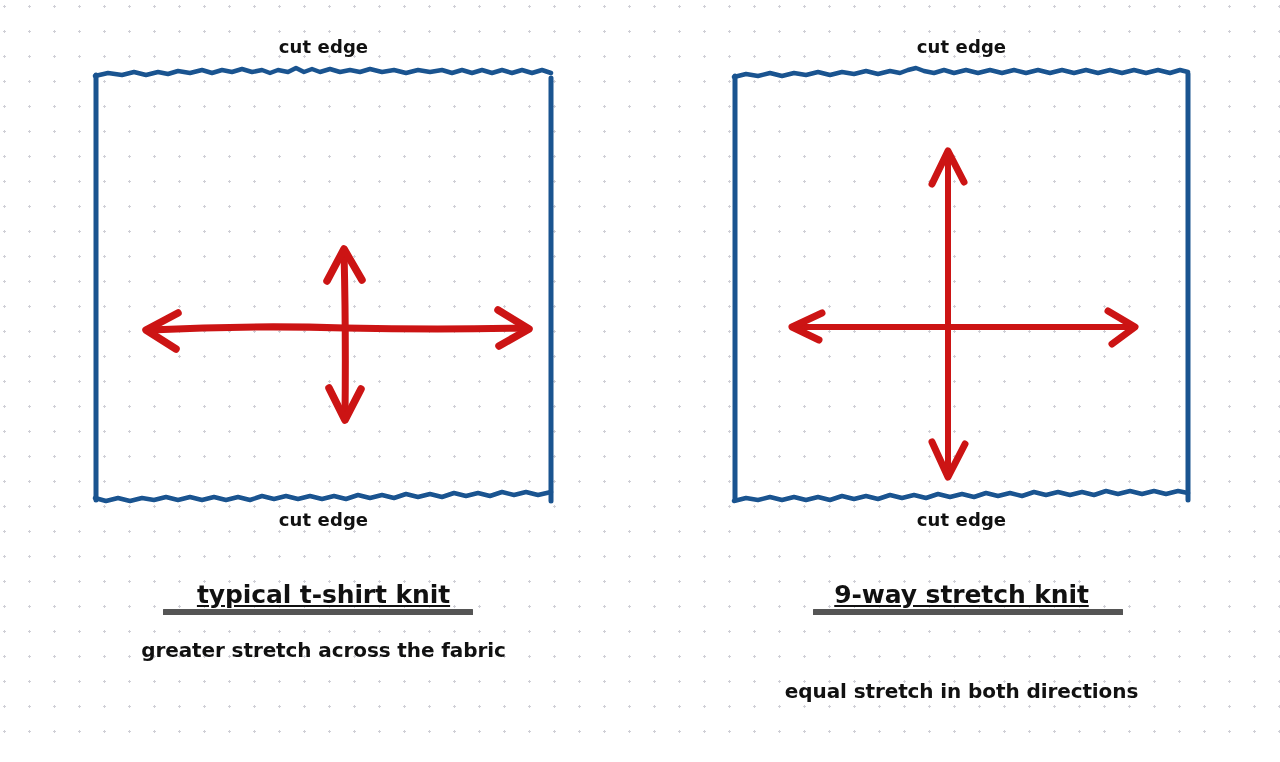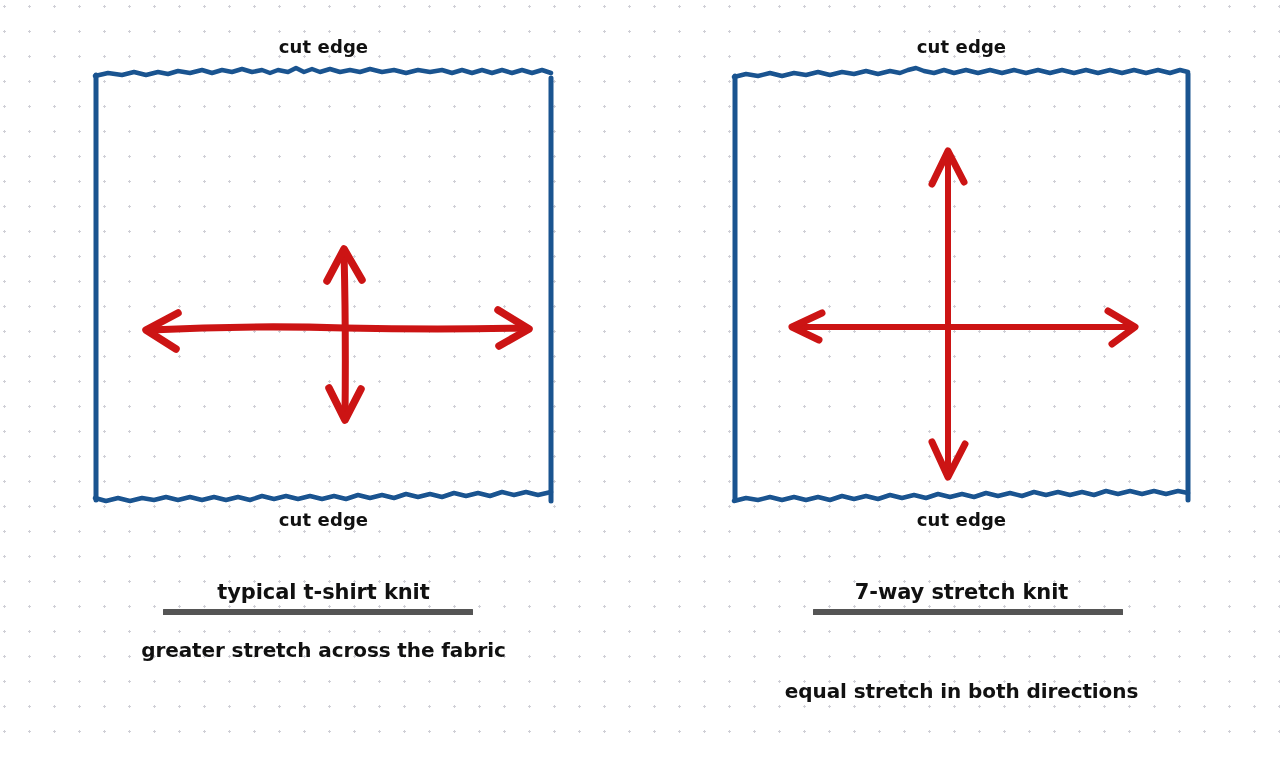--- a/index.html
+++ b/index.html
@@ -32,22 +32,23 @@
     color: #111111;
     font-weight: bold;
     white-space: nowrap;
     font-family: "DejaVu Sans", "Liberation Sans", sans-serif;
   }
   .cut-edge-label {
     font-size: 18px;
     letter-spacing: 0.1px;
   }
   .panel-title {
-    font-size: 21px;
+    font-size: 25px;
     letter-spacing: -0.1px;
+    text-decoration: underline;
   }
   .panel-caption {
     font-size: 20px;
     letter-spacing: -0.1px;
   }
   .title-underline {
     position: absolute;
     height: 6px;
     background: #555555;
     border-radius: 0.5px;
@@ -146,20 +147,20 @@
     <div class="title-underline" style="left:163px; top:609px; width:310px;"></div>
 
     <div class="txt panel-caption" style="left:76px; top:638px; width:495px;">greater stretch across the fabric</div>
   </div>
 
   <div class="panel-block">
     <div class="txt cut-edge-label" style="left:735px; top:36px; width:453px;">cut edge</div>
 
     <div class="txt cut-edge-label" style="left:735px; top:509px; width:453px;">cut edge</div>
 
-    <div class="txt panel-title" style="left:735px; top:580px; width:453px;">7-way stretch knit</div>
+    <div class="txt panel-title" style="left:735px; top:580px; width:453px;">9-way stretch knit</div>
 
     <div class="title-underline" style="left:813px; top:609px; width:310px;"></div>
 
     <div class="txt panel-caption" style="left:715px; top:638px; width:493px;margin-top:41px;">equal stretch in both directions</div>
   </div>
 
 </div>
 
 </body></html>

